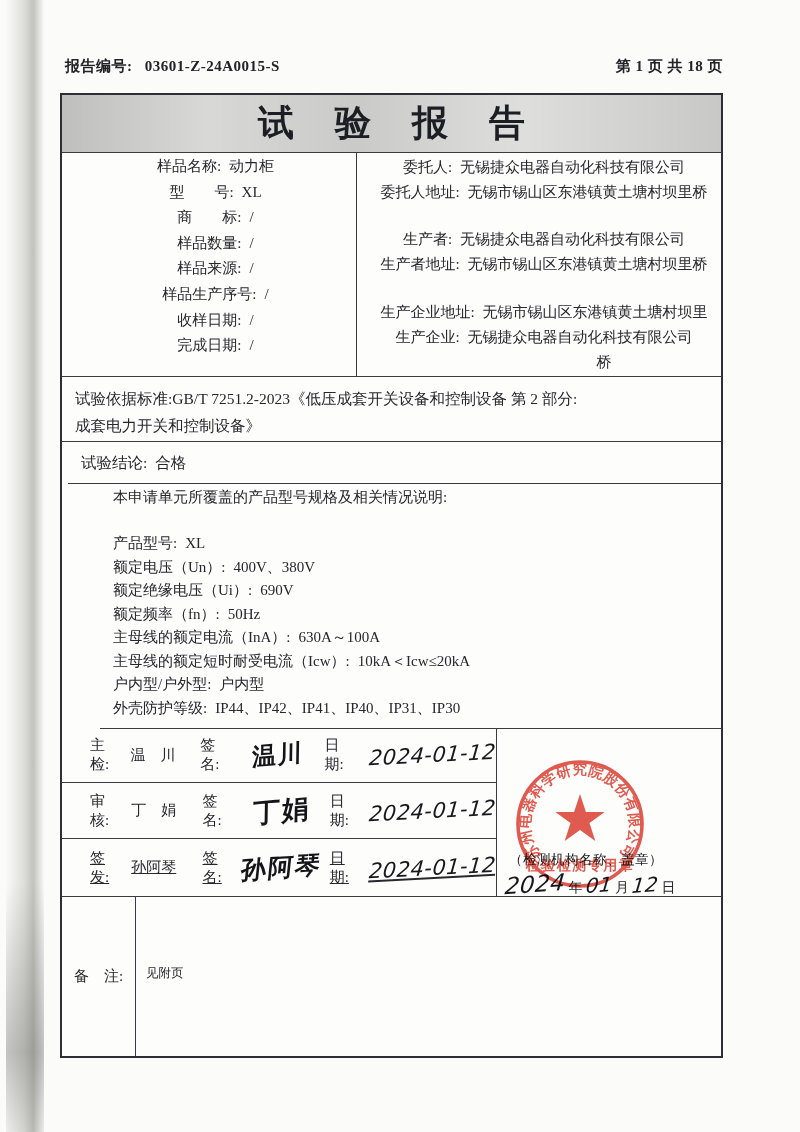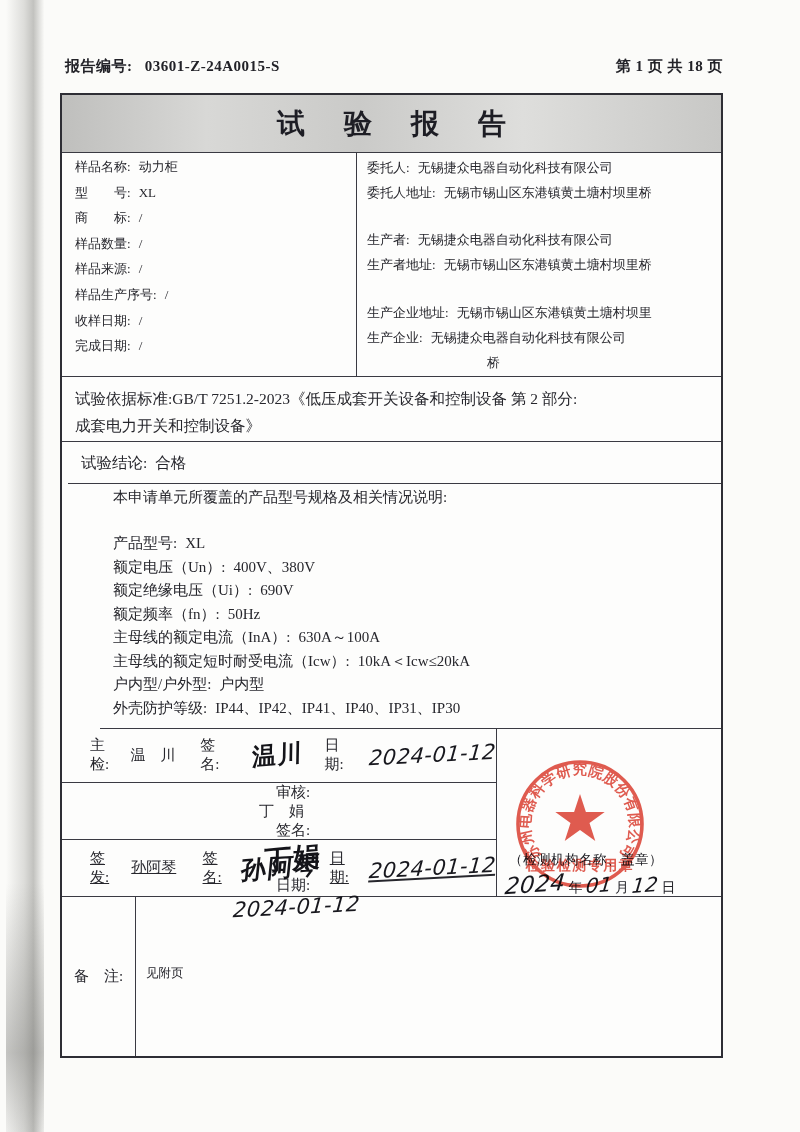--- a/index.html
+++ b/index.html
@@ -22,41 +22,41 @@
     font-size:15px; font-weight:bold; letter-spacing:.5px; color:#222228;gap:16px;
   }
   .tbl {
     position:absolute; left:60px; top:93px; width:663px; height:965px;
     border:2px solid #2e2e35; background:#fdfdfc;
   }
   .row { border-bottom:1px solid #3a3a42; position:relative; }
   .title-row {
     height:58px; display:flex; align-items:center; justify-content:center;
     background:linear-gradient(90deg,#bfbfbd 0%,#d8d8d6 22%,#cacac8 45%,#dededc 70%,#c8c8c6 100%);
-    font-size:28px; font-weight:bold; letter-spacing:16px; text-indent:16px; color:#1d1d24;
+    font-size:36px; font-weight:bold; letter-spacing:16px; text-indent:16px; color:#1d1d24;
   }
   .info-row { height:224px; display:flex; }
   .info-left { width:295px; border-right:1px solid #3a3a42; padding:1px 0 0 13px; }
   .info-right { flex:1; padding:2px 0 0 10px; }
-  .ln { line-height:25.6px; font-size:13px; white-space:nowrap; }
+  .ln { line-height:25.6px; font-size:15px; white-space:nowrap;text-align:center; }
   .info-right .ln { line-height:25px; }
   .sp1 { height:22px; } .sp2 { height:23px; }
   .lv { margin-left:8px; }
   .cont { padding-left:120px; }
   .std-row { height:65px; padding:8px 10px 0 13px; font-size:15.5px; line-height:27px; }
   .concl-row { height:42px; padding:11px 0 0 13px; font-size:15.5px;margin-left:6px; }
   .prod-row { height:245px; padding:0 0 0 13px; font-size:15px;margin-left:38px; }
   .prod-intro { line-height:26px; }
   .prod-sp { height:22px; }
   .prod-ln { line-height:23.5px; white-space:nowrap; }
   .sign-row { height:168px; display:flex; }
   .sign-left { width:435px; border-right:1px solid #3a3a42; display:flex; flex-direction:column; }
   .srow { display:flex; align-items:center; padding-left:28px; border-bottom:1px solid #3a3a42; font-size:15px; }
   .srow:last-child { border-bottom:none; }
-  .srow-1 { height:54px; } .srow-2 { height:57px;flex-direction:column; } .srow-3 { height:57px;text-decoration:underline; }
+  .srow-1 { height:54px; } .srow-2 { height:57px; } .srow-3 { height:57px;text-decoration:underline; }
   .sr-name { margin-left:10px; width:78px; }
   .sr-sig { width:105px; text-align:center; }
   .hand {
     font-family:"DejaVu Sans",sans-serif; font-style:italic; color:#17171d;
     display:inline-block; transform:rotate(-3deg) skewX(-8deg);
     font-size:21px; letter-spacing:.5px; white-space:nowrap;
   }
   .hand-sig {
     font-weight:bold; color:#141419; display:inline-block;
     transform:rotate(-5deg) skewX(-6deg); font-size:24px; letter-spacing:2px;

